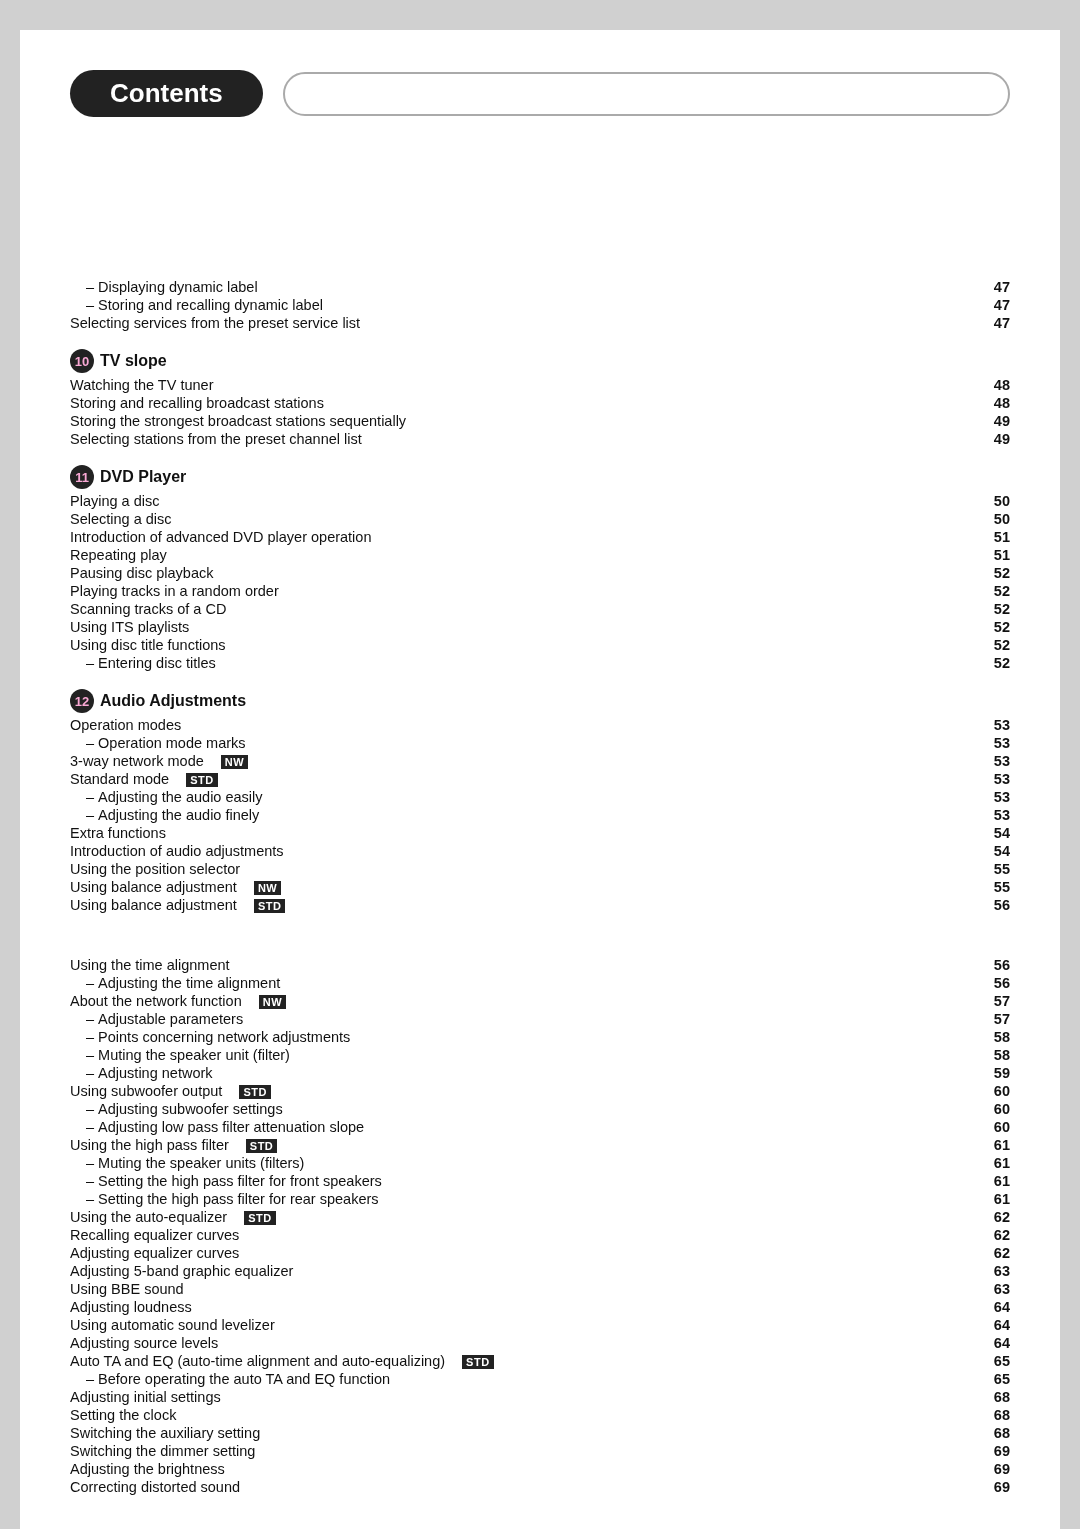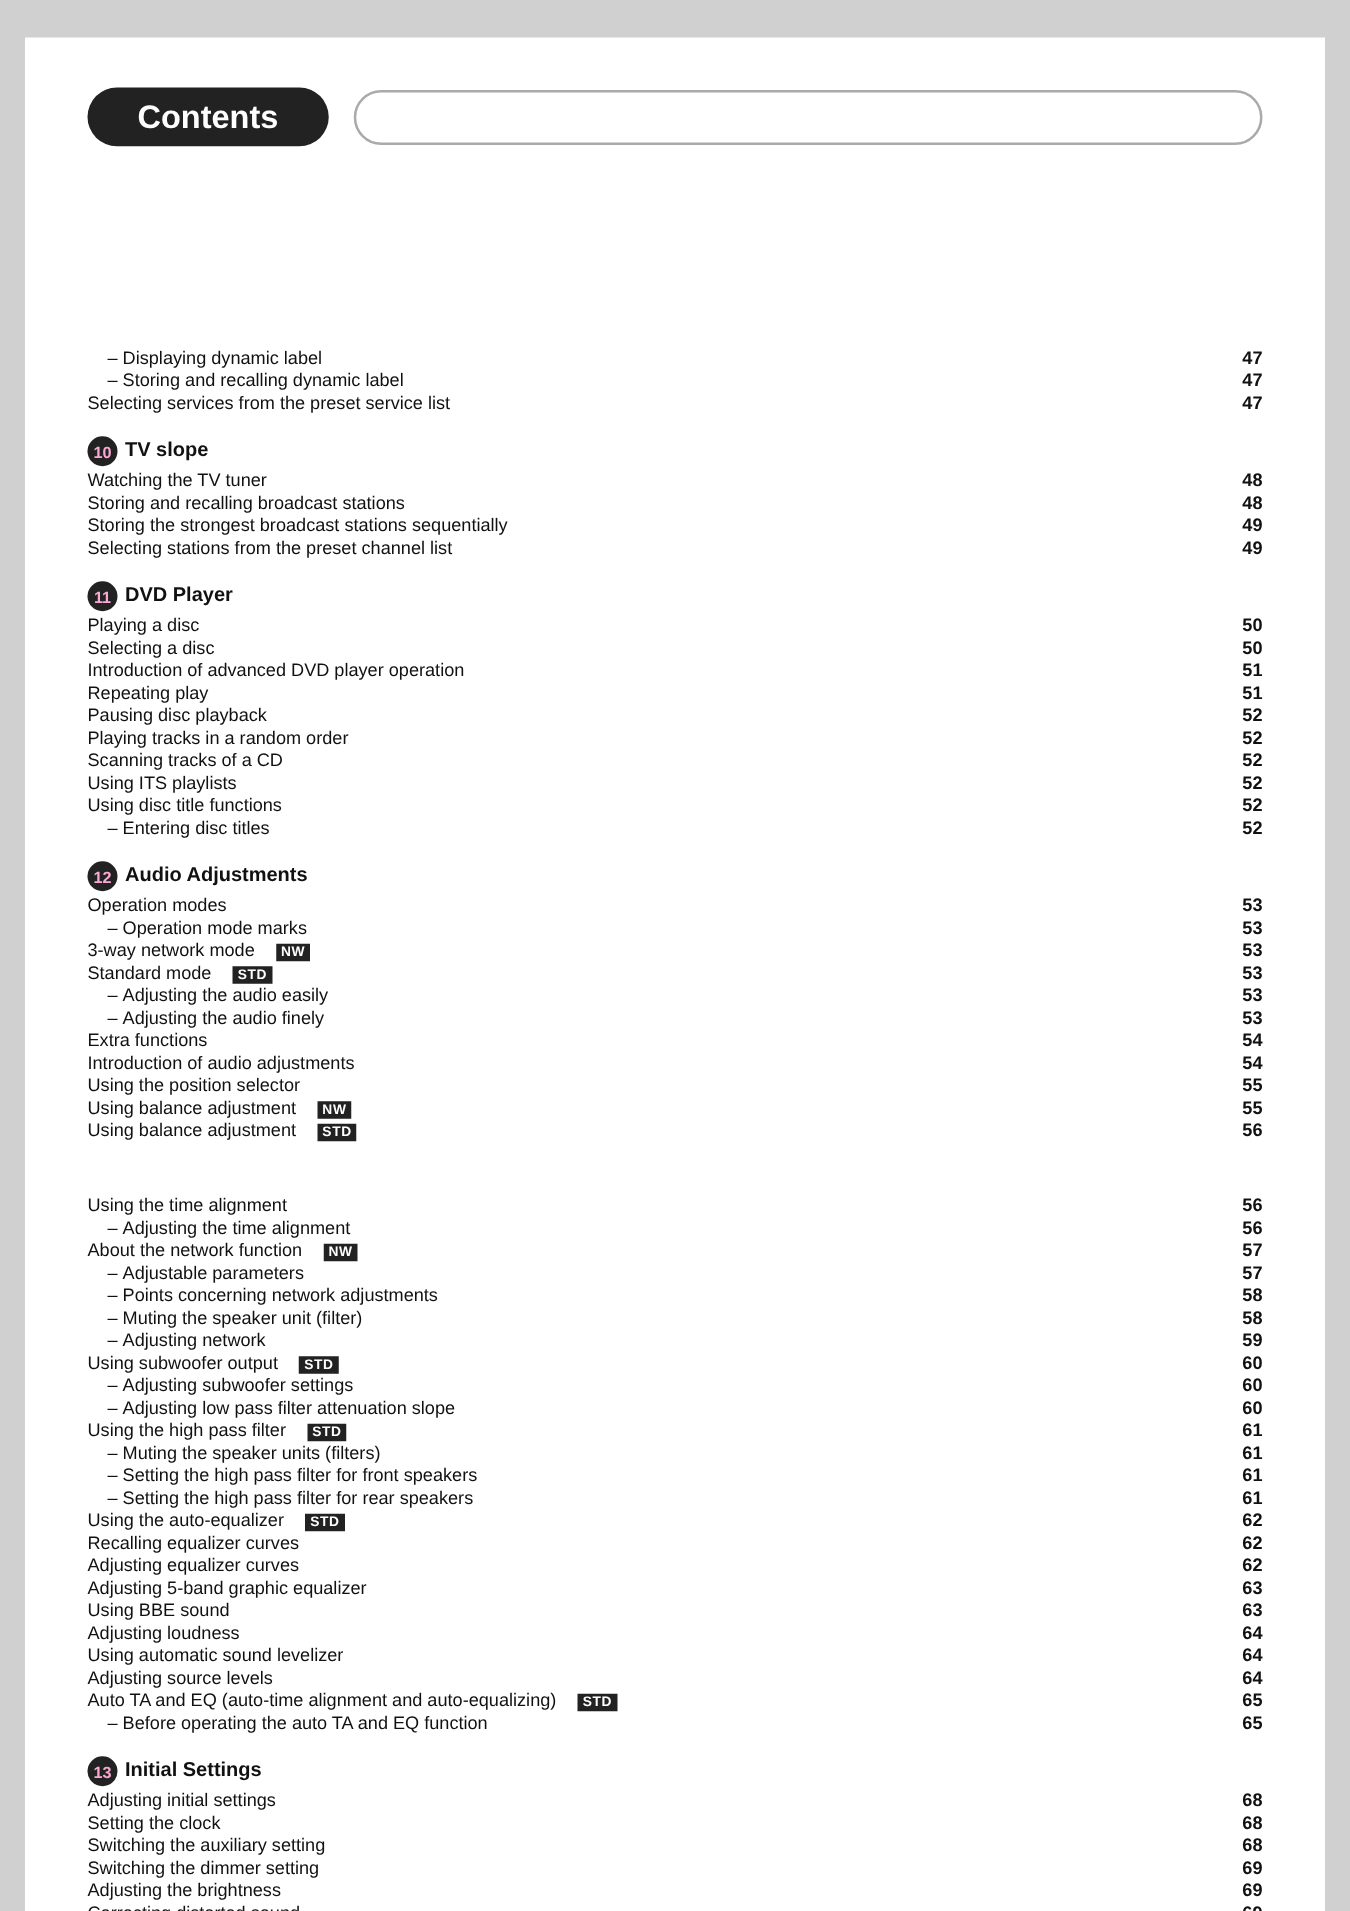--- a/index.html
+++ b/index.html
@@ -399,24 +399,20 @@
           <div class="entry">
             <span class="entry-text">Auto TA and EQ (auto-time alignment and auto-equalizing) <span class="badge">STD</span></span>
             <span class="page-num">65</span>
           </div>
           <div class="entry indent1">
             <span class="entry-text"><span class="dash">–</span>Before operating the auto TA and EQ function </span>
             <span class="page-num">65</span>
           </div>
         </div>
       <div id="right-sections">
-          <div class="section-header">
-            <span class="circle-num">13</span>
-            <span class="section-title">Initial Settings</span>
-          </div>
           <div class="entry">
             <span class="entry-text">Adjusting initial settings </span>
             <span class="page-num">68</span>
           </div>
           <div class="entry">
             <span class="entry-text">Setting the clock </span>
             <span class="page-num">68</span>
           </div>
           <div class="entry">
             <span class="entry-text">Switching the auxiliary setting </span>

